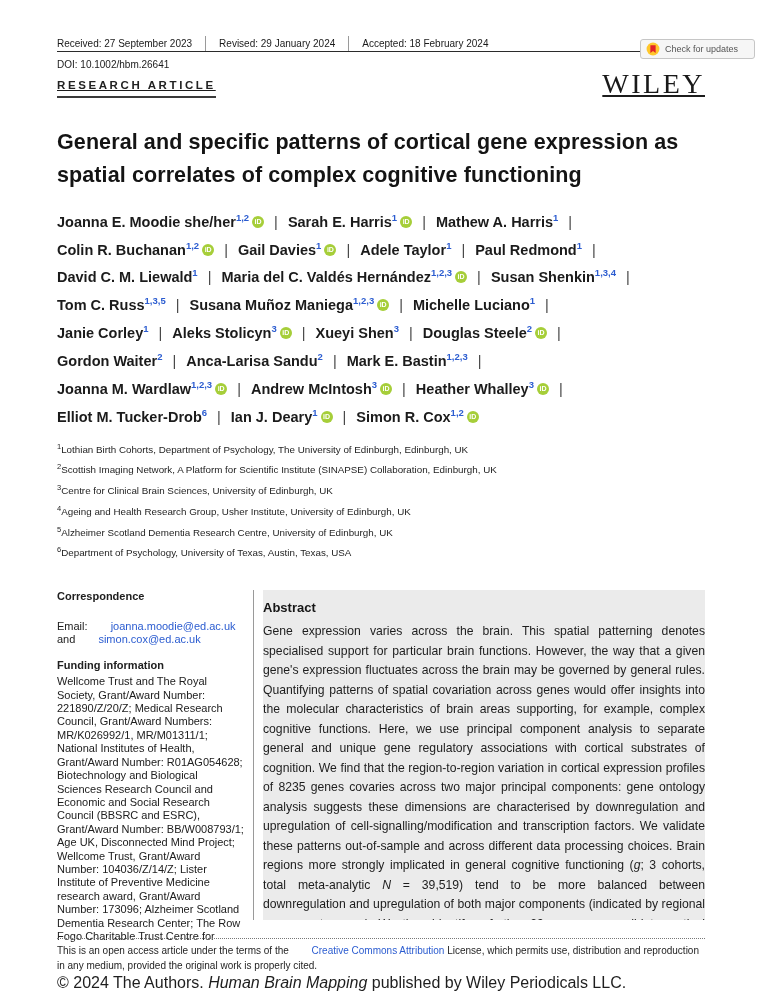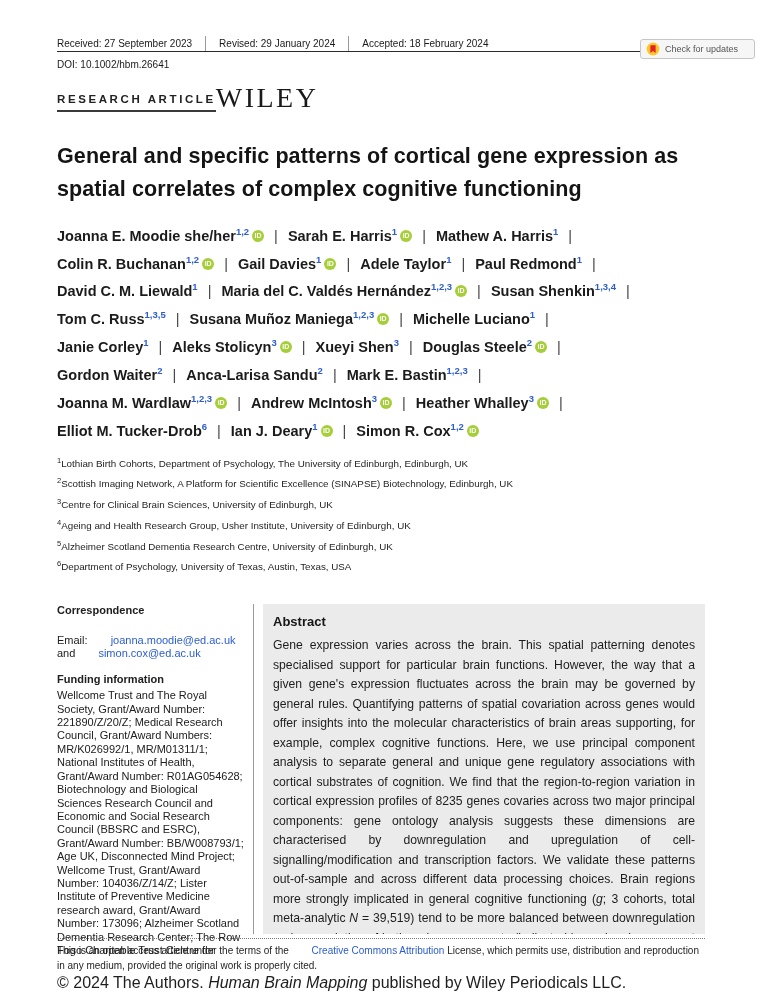--- a/index.html
+++ b/index.html
@@ -12,21 +12,21 @@
     border:1px solid #c6c6c6; border-radius:3px; background:#f6f6f6; padding:2px 16px 2px 5px;
     font-size:9px; color:#555; cursor:pointer; }
 
   
   .meta-row { display:flex; align-items:center; margin-top:36px; font-size:10px; color:#1a1a1a;
     border-bottom:1px solid #2b2b2b; padding-bottom:0; }
   .meta-sep { width:1px; height:15px; background:#9a9a9a; margin:0 13px; }
   .doi-row { margin-top:7px; font-size:10px; color:#1a1a1a; }
 
   
-  .header-row { display:flex; justify-content:flex-start; align-items:flex-end; margin-top:14px; }
+  .header-row { display:flex; justify-content:space-between; align-items:flex-end; margin-top:0;text-decoration:underline; }
   .article-type { font-size:11.5px; font-weight:bold; letter-spacing:2.6px; color:#222;
     border-bottom:2px solid #3a3a3a; padding-bottom:5px; }
   .wiley { font-family:"Liberation Serif", serif; font-size:28px; letter-spacing:2.5px; color:#191919; line-height:1; }
 
   .title { margin-top:28px; font-size:21.5px; font-weight:bold; line-height:33px; color:#141414; letter-spacing:0.1px; }
 
   
   .authors { margin-top:14px; font-size:14.5px; font-weight:bold; line-height:24px; color:#1b1b1b; }
   .a-sup { color:#2b5cd0; font-size:9.5px; font-weight:bold; }
   .a-sep { color:#444; margin:0 10px; font-weight:normal; }
@@ -38,21 +38,21 @@
   .affils { margin-top:12px; }
   .affil { font-size:9.8px; color:#1e1e1e; margin-bottom:5px; line-height:12.5px; }
   .affil sup { font-size:7.5px; }
 
   
   .twocol { display:flex; margin-top:30px; height:352px; overflow:hidden; }
   .leftcol { width:188px; flex:0 0 188px; font-size:11px; line-height:13.4px; color:#202020; }
   .leftcol h4 { font-size:11px; font-weight:bold; margin-bottom:3px; }
   .leftcol .block + .block { margin-top:12px; }
   .coldivider { width:1px; background:#9a9a9a; margin:0 9px 0 8px; height:330px; flex:0 0 1px; }
-  .abstract-box { flex:1; background:#ebebeb; padding:10px 10px 12px; height:330px; overflow:hidden; }
+  .abstract-box { flex:1; background:#ebebeb; padding:10px 0 12px; height:330px; overflow:hidden; }
   .abstract-box h3 { font-size:13px; font-weight:bold; margin-bottom:7px; color:#161616; }
   .abstract-text { font-size:12.2px; line-height:19.5px; text-align:justify; color:#1d1d1d; }
   .ital { font-style:italic; }
   .link { color:#2b5cd0; text-decoration:none; cursor:pointer; word-break:break-all;padding-left:20px; }
 
   
   .footer { position:absolute; top:902px; left:57px; right:56px; }
   .dotted { border-top:1px dotted #777; }
   .license { font-size:10px; line-height:14.5px; margin-top:5px; color:#1e1e1e; }
   .copyright { font-size:16px; margin-top:1px; color:#1e1e1e; }
@@ -87,21 +87,21 @@
     <div class="article-type">RESEARCH ARTICLE</div>
     <div class="wiley">WILEY</div>
   </div>
 
   <h1 class="title">General and specific patterns of cortical gene expression as spatial correlates of complex cognitive functioning</h1>
 
   <div class="authors"><span style="white-space: nowrap;"><span>Joanna E. Moodie she/her</span><sup class="a-sup">1,2</sup><span class="orcid">iD</span></span><span class="a-sep">|</span><span style="white-space: nowrap;"><span>Sarah E. Harris</span><sup class="a-sup">1</sup><span class="orcid">iD</span></span><span class="a-sep">|</span><span style="white-space: nowrap;"><span>Mathew A. Harris</span><sup class="a-sup">1</sup></span><span class="a-sep">|</span><br><span style="white-space: nowrap;"><span>Colin R. Buchanan</span><sup class="a-sup">1,2</sup><span class="orcid">iD</span></span><span class="a-sep">|</span><span style="white-space: nowrap;"><span>Gail Davies</span><sup class="a-sup">1</sup><span class="orcid">iD</span></span><span class="a-sep">|</span><span style="white-space: nowrap;"><span>Adele Taylor</span><sup class="a-sup">1</sup></span><span class="a-sep">|</span><span style="white-space: nowrap;"><span>Paul Redmond</span><sup class="a-sup">1</sup></span><span class="a-sep">|</span><br><span style="white-space: nowrap;"><span>David C. M. Liewald</span><sup class="a-sup">1</sup></span><span class="a-sep">|</span><span style="white-space: nowrap;"><span>Maria del C. Valdés Hernández</span><sup class="a-sup">1,2,3</sup><span class="orcid">iD</span></span><span class="a-sep">|</span><span style="white-space: nowrap;"><span>Susan Shenkin</span><sup class="a-sup">1,3,4</sup></span><span class="a-sep">|</span><br><span style="white-space: nowrap;"><span>Tom C. Russ</span><sup class="a-sup">1,3,5</sup></span><span class="a-sep">|</span><span style="white-space: nowrap;"><span>Susana Muñoz Maniega</span><sup class="a-sup">1,2,3</sup><span class="orcid">iD</span></span><span class="a-sep">|</span><span style="white-space: nowrap;"><span>Michelle Luciano</span><sup class="a-sup">1</sup></span><span class="a-sep">|</span><br><span style="white-space: nowrap;"><span>Janie Corley</span><sup class="a-sup">1</sup></span><span class="a-sep">|</span><span style="white-space: nowrap;"><span>Aleks Stolicyn</span><sup class="a-sup">3</sup><span class="orcid">iD</span></span><span class="a-sep">|</span><span style="white-space: nowrap;"><span>Xueyi Shen</span><sup class="a-sup">3</sup></span><span class="a-sep">|</span><span style="white-space: nowrap;"><span>Douglas Steele</span><sup class="a-sup">2</sup><span class="orcid">iD</span></span><span class="a-sep">|</span><br><span style="white-space: nowrap;"><span>Gordon Waiter</span><sup class="a-sup">2</sup></span><span class="a-sep">|</span><span style="white-space: nowrap;"><span>Anca-Larisa Sandu</span><sup class="a-sup">2</sup></span><span class="a-sep">|</span><span style="white-space: nowrap;"><span>Mark E. Bastin</span><sup class="a-sup">1,2,3</sup></span><span class="a-sep">|</span><br><span style="white-space: nowrap;"><span>Joanna M. Wardlaw</span><sup class="a-sup">1,2,3</sup><span class="orcid">iD</span></span><span class="a-sep">|</span><span style="white-space: nowrap;"><span>Andrew McIntosh</span><sup class="a-sup">3</sup><span class="orcid">iD</span></span><span class="a-sep">|</span><span style="white-space: nowrap;"><span>Heather Whalley</span><sup class="a-sup">3</sup><span class="orcid">iD</span></span><span class="a-sep">|</span><br><span style="white-space: nowrap;"><span>Elliot M. Tucker-Drob</span><sup class="a-sup">6</sup></span><span class="a-sep">|</span><span style="white-space: nowrap;"><span>Ian J. Deary</span><sup class="a-sup">1</sup><span class="orcid">iD</span></span><span class="a-sep">|</span><span style="white-space: nowrap;"><span>Simon R. Cox</span><sup class="a-sup">1,2</sup><span class="orcid">iD</span></span></div>
 
   <div class="affils">
       <div class="affil"><sup>1</sup><span>Lothian Birth Cohorts, Department of Psychology, The University of Edinburgh, Edinburgh, UK</span></div>
-      <div class="affil"><sup>2</sup><span>Scottish Imaging Network, A Platform for Scientific Excellence (SINAPSE) Biotechnology, Edinburgh, UK</span></div>
+      <div class="affil"><sup>2</sup><span>Scottish Imaging Network, A Platform for Scientific Institute (SINAPSE) Collaboration, Edinburgh, UK</span></div>
       <div class="affil"><sup>3</sup><span>Centre for Clinical Brain Sciences, University of Edinburgh, UK</span></div>
       <div class="affil"><sup>4</sup><span>Ageing and Health Research Group, Usher Institute, University of Edinburgh, UK</span></div>
       <div class="affil"><sup>5</sup><span>Alzheimer Scotland Dementia Research Centre, University of Edinburgh, UK</span></div>
       <div class="affil"><sup>6</sup><span>Department of Psychology, University of Texas, Austin, Texas, USA</span></div>
     </div>
 
   <div class="twocol">
     <div class="leftcol">
       <div class="block">
         <h4>Correspondence</h4>

